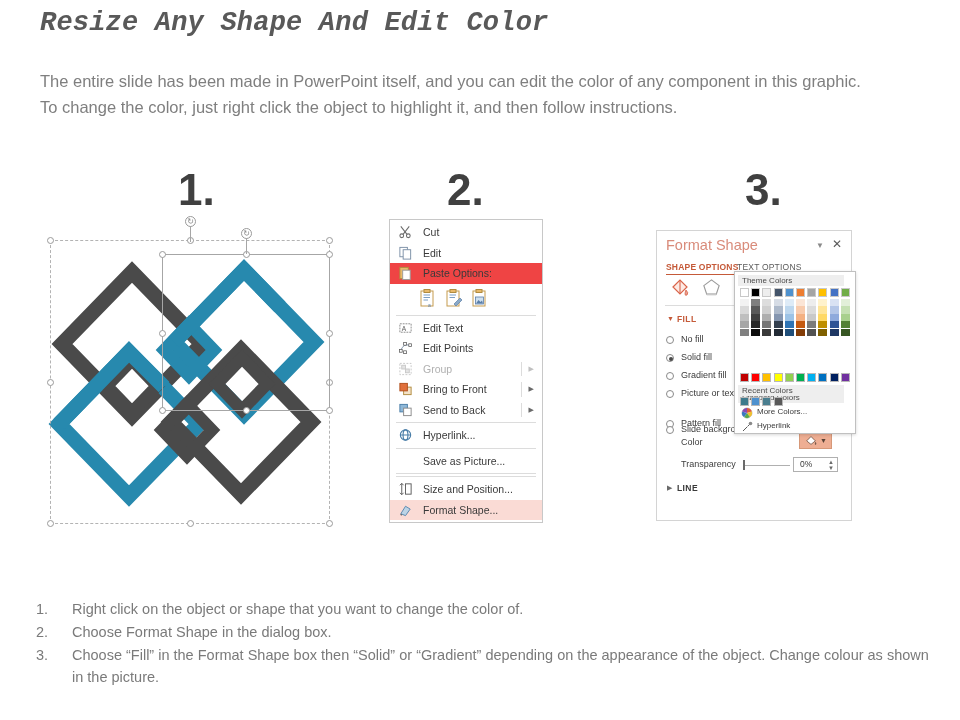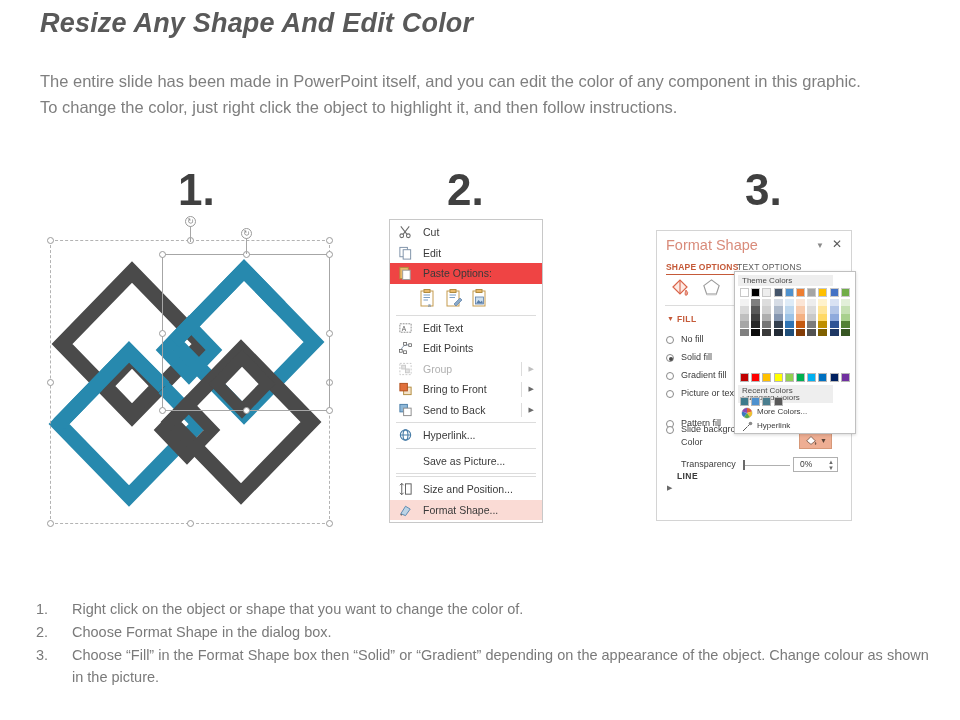--- a/index.html
+++ b/index.html
@@ -12,20 +12,21 @@
     overflow:hidden;
     position:relative;
   }
 
   
   #slide-title {
     position:absolute; left:40px; top:8px;
     font-size:27px; font-style:italic; font-weight:700;
     color:#595959; letter-spacing:.2px;
     white-space:nowrap;
+    font-family:Liberation Mono, monospace;
   }
   #slide-subtitle {
     position:absolute; left:40px; top:68px; width:830px;
     font-size:16.5px; line-height:26px; color:#7f7f7f;
   }
 
   
   .step-number {
     position:absolute; top:168px;
     font-size:44px; font-weight:700; color:#404040;
@@ -144,34 +145,34 @@
   #transparency-box {
     position:absolute; left:136px; top:226px; width:45px; height:15px;
     border:1px solid #b0b0b0; background:#fff;
     font-size:8.5px; color:#3a3a3a; padding-left:6px; line-height:13px;
   }
   #transparency-spin {
     position:absolute; right:2px; top:1px; width:8px; height:13px;
     font-size:6px; line-height:6px; color:#6a6a6a; text-align:center;
   }
   #line-group-label {
-    position:absolute; left:20px; top:240px;
+    position:absolute; left:20px; top:252px;
     font-size:8.5px; font-weight:700; color:#3a3a3a; letter-spacing:.4px;
   }
   #line-caret { position:absolute; left:10px; top:253px; font-size:7px; color:#6a6a6a; }
 
   
   #color-picker {
     position:absolute; left:77px; top:40px; width:122px; height:163px;
     background:#ffffff; border:1px solid #c0c0c0;
     box-shadow:0 1px 3px rgba(0,0,0,.16);
   }
   .cp-section-label {
     position:absolute; left:6px; font-size:8px; color:#4a4a4a;
-    background:#eeeeee; width:95px; left:3px; padding-left:4px; line-height:11px;
+    background:#eeeeee; width:106px; left:3px; padding-left:4px; line-height:11px;
   }
   .swatch { position:absolute; width:9px; height:9px; }
   .swatch-sm { position:absolute; width:9px; height:7.2px; }
   .cp-link { position:absolute; left:22px; font-size:8px; color:#3a3a3a; white-space:nowrap; }
   .cp-link-ico { position:absolute; left:6px; width:12px; height:12px; }
 
   
   #instructions { position:absolute; left:36px; top:598px; width:905px; }
   .ins-row { display:flex; font-size:14.5px; line-height:22px; color:#7a7a7a; margin-bottom:1px; }
   .ins-num { width:36px; flex:none; }

